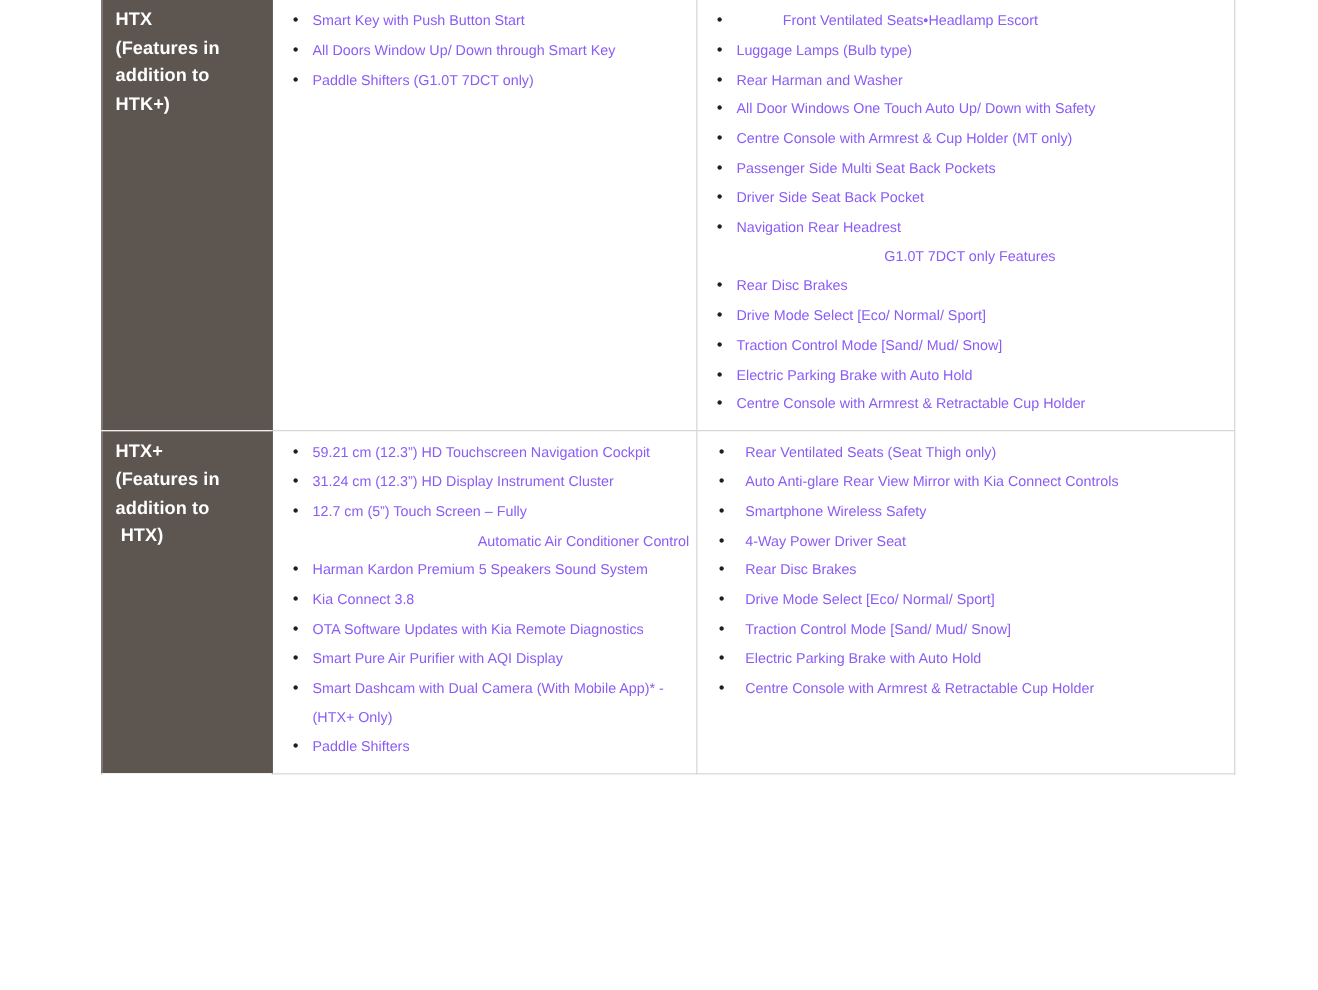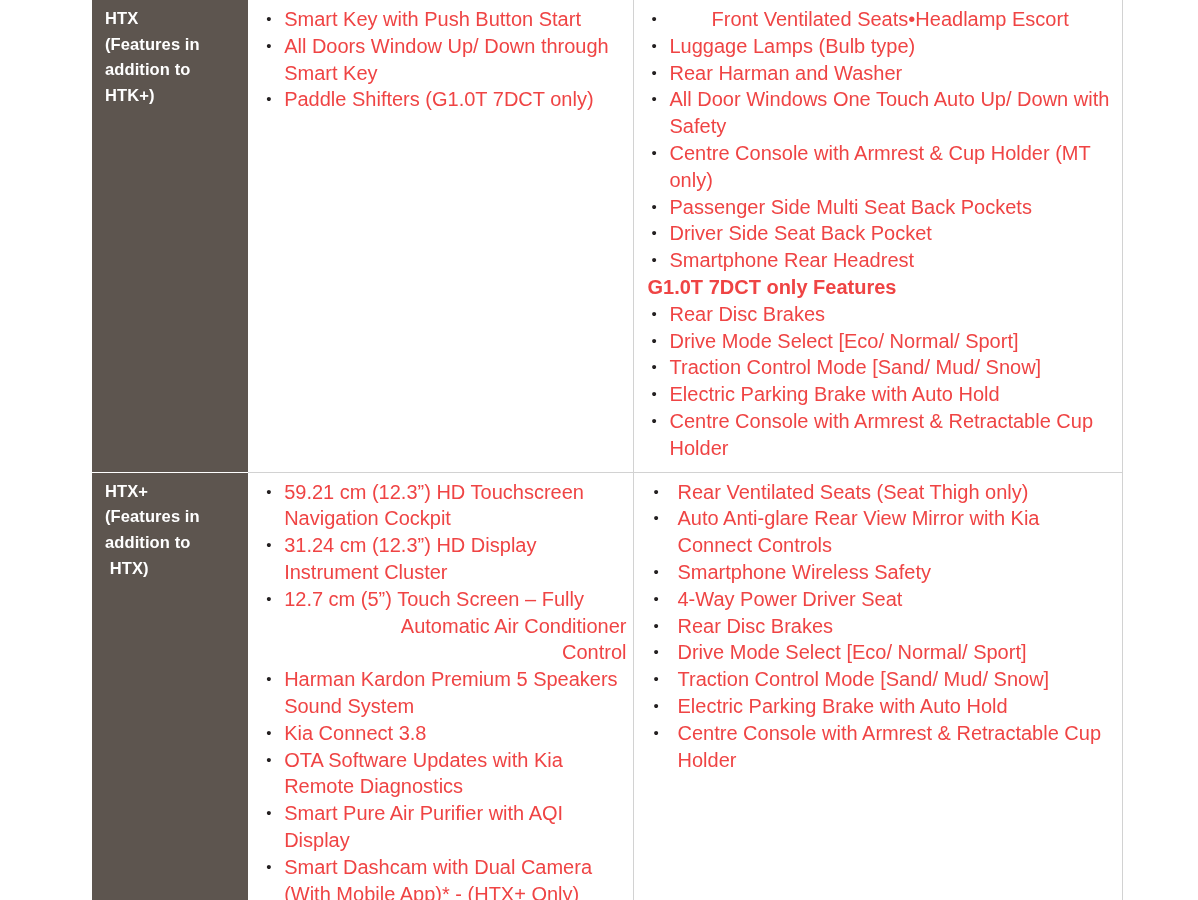--- a/index.html
+++ b/index.html
@@ -64,38 +64,39 @@
     padding: 6px 6px 10px 6px;
     background: #ffffff;
   }
   ul.feat-list {
     list-style: none;
     margin: 0;
     padding: 0;
   }
   ul.feat-list > li {
     position: relative;
-    font-size: 20px;
+    font-size: 13px;
     line-height: 26.8px;
-    color: #ef4444;
+    color: #8b5cf6;
     padding-left: 30px;
     margin: 0;
   }
   ul.feat-list > li::before {
     content: "\2022";
     position: absolute;
     left: 12px;
     top: 0;
     font-size: 15px;
     line-height: 26.8px;
     color: #231f20;
   }
   ul.feat-list > li.nobullet {
     padding-left: 8px;
-    font-weight: bold;
+    font-weight: normal;
+    text-align: center;
   }
   ul.feat-list > li.nobullet::before { content: ""; }
 
   
   ul.feat-list.indent-deep > li { padding-left: 38px; }
   ul.feat-list.indent-deep > li::before { left: 14px; }
 
   
   .inline-bullet { white-space: nowrap; margin-left: 42px; }
 
@@ -135,21 +136,21 @@
 
         <td class="feat-cell">
           <ul class="feat-list">
             <li><span class="inline-bullet">Front Ventilated Seats</span><span class="dot">•</span><span>Headlamp Escort</span></li>
             <li>Luggage Lamps (Bulb type)</li>
             <li>Rear Harman and Washer</li>
             <li>All Door Windows One Touch Auto Up/ Down with Safety</li>
             <li>Centre Console with Armrest &amp; Cup Holder (MT only)</li>
             <li>Passenger Side Multi Seat Back Pockets</li>
             <li>Driver Side Seat Back Pocket</li>
-            <li>Smartphone Rear Headrest</li>
+            <li>Navigation Rear Headrest</li>
             <li class="nobullet">G1.0T 7DCT only Features</li>
             <li>Rear Disc Brakes</li>
             <li>Drive Mode Select [Eco/ Normal/ Sport]</li>
             <li>Traction Control Mode [Sand/ Mud/ Snow]</li>
             <li>Electric Parking Brake with Auto Hold</li>
             <li>Centre Console with Armrest &amp; Retractable Cup Holder</li>
           </ul>
         </td>
       </tr>
 

